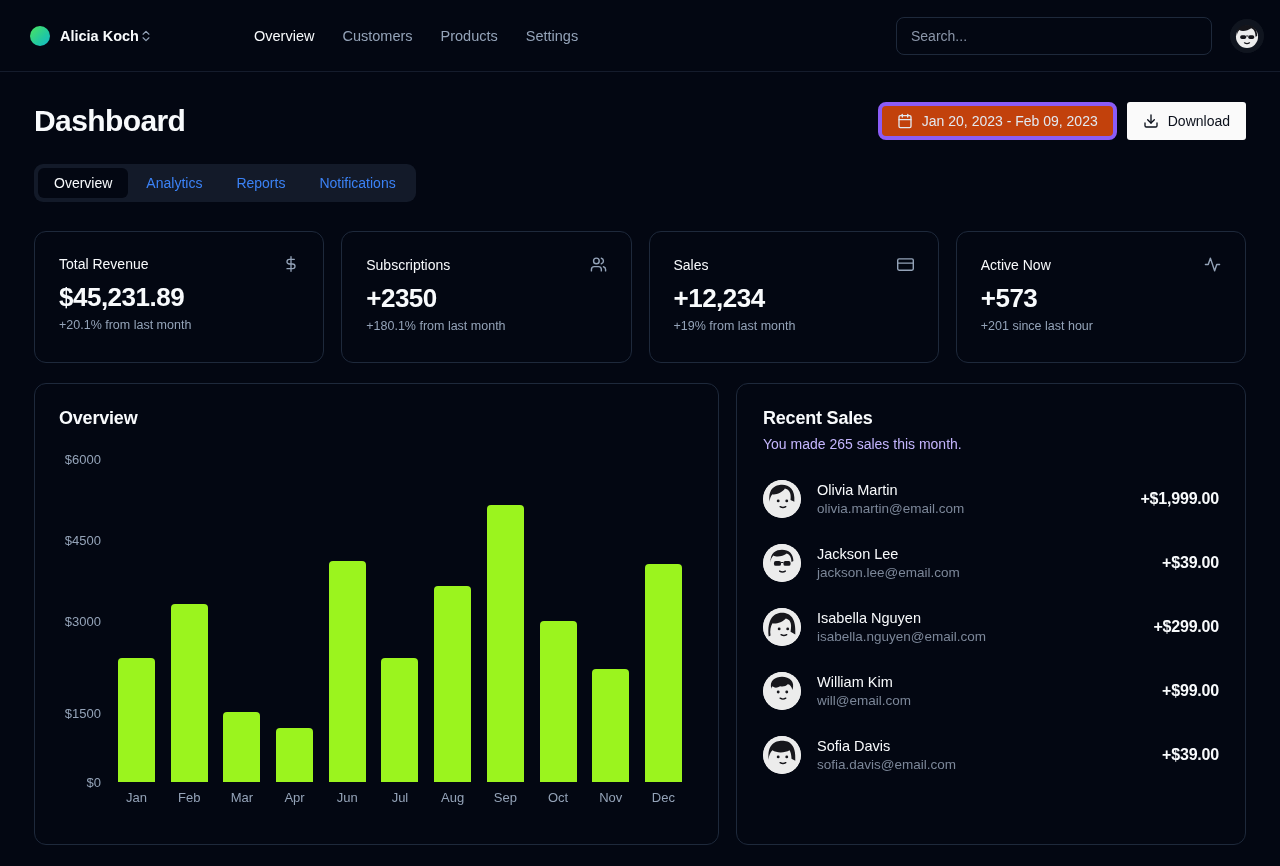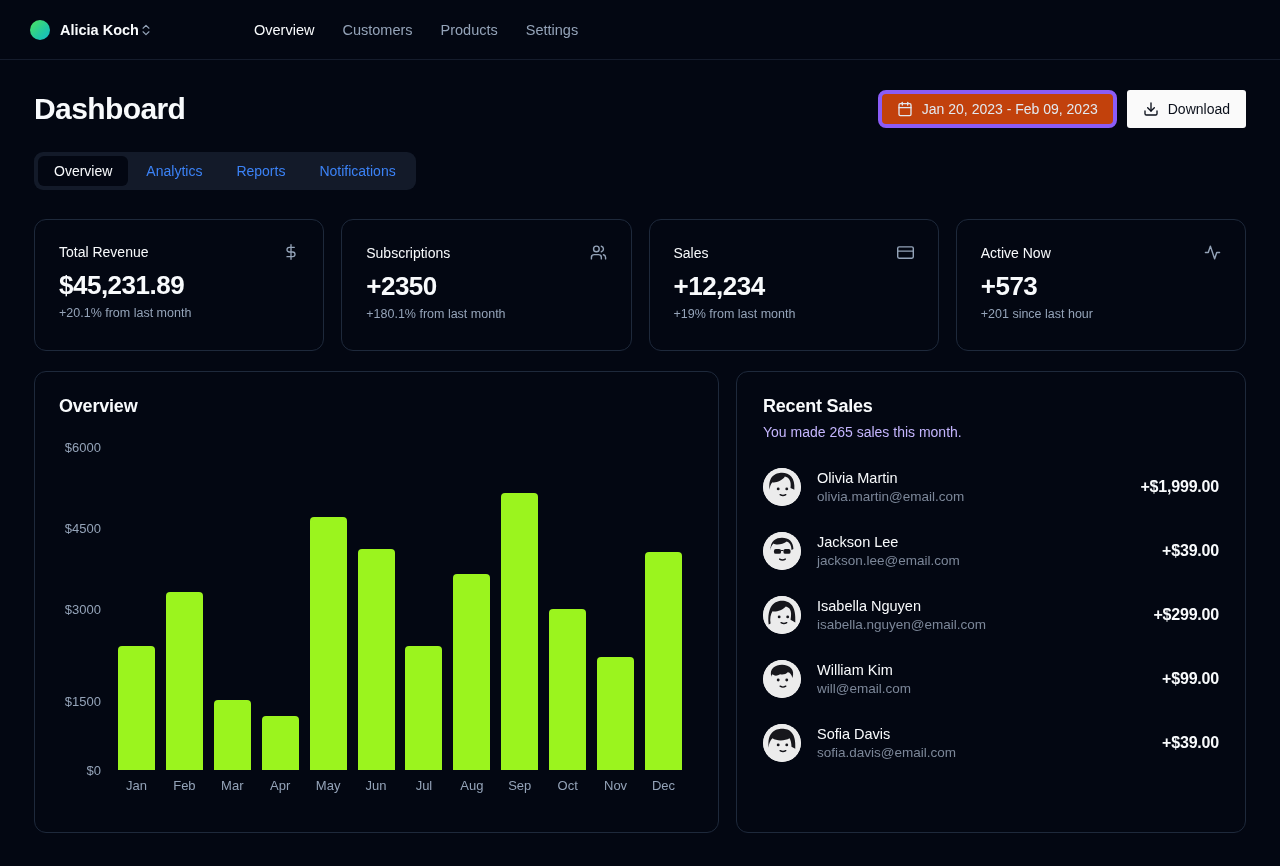--- a/index.html
+++ b/index.html
@@ -5,21 +5,21 @@
   * { margin:0; padding:0; box-sizing:border-box; }
   html,body { width:1280px; height:866px; overflow:hidden; }
   body {
     background:#030712;
     color:#f8fafc;
     font-family:"Liberation Sans","DejaVu Sans",sans-serif;
     font-size:14px;
   }
   
   header {
-    height:60px; display:flex; align-items:center;
+    height:72px; display:flex; align-items:center;
     padding:0 16px 0 30px; border-bottom:1px solid #151c2c;
   }
   .team-switcher {
     display:flex; align-items:center; width:186px; cursor:pointer;
     background:none; border:none; color:#f8fafc; font-size:14px;
   }
   .team-logo {
     width:20px; height:20px; border-radius:50%;
     background:linear-gradient(135deg,#46e068 10%,#22c9a0 60%,#13b9c9 100%);
     flex:0 0 auto;
@@ -127,20 +127,34 @@
           <path d="m7 9 5-5 5 5"></path>
         </svg>
     </span>
   </button>
   <nav class="main-nav">
     <a class="active">Overview</a>
     <a>Customers</a>
     <a>Products</a>
     <a>Settings</a>
   </nav>
+  <div class="header-right">
+    <input class="search-input" placeholder="Search..." style="">
+    <button class="user-avatar">
+      <svg viewBox="0 0 40 40">
+        <circle cx="20" cy="20" r="20" fill="#10151f"></circle>
+        <circle cx="20" cy="21" r="13" fill="#ededed"></circle>
+        <path d="M8 21 C7 10 14 7 20 7 c7 0 12 4 12 13 l-2 1 c0-6-2-9-5-10 -4 3-11 4-14 2 -2 2-3 5-3 8 z" fill="#15151a"></path>
+        <rect x="12" y="19" width="7" height="4.5" rx="2" fill="#15151a"></rect>
+        <rect x="21.5" y="19" width="7" height="4.5" rx="2" fill="#15151a"></rect>
+        <path d="M19 20 h2.5" stroke="#15151a" stroke-width="1.2"></path>
+        <path d="M17 28 q3 2 6 0" stroke="#15151a" stroke-width="1.4" fill="none" stroke-linecap="round"></path>
+      </svg>
+    </button>
+  </div>
 </header>
 
 <main>
   <div class="title-row">
     <h1 class="page-title">Dashboard</h1>
     <div class="actions">
       <button class="date-btn">
         <span class="icon">
           <svg width="16" height="16" viewBox="0 0 24 24" fill="none" stroke="currentColor" stroke-width="2" stroke-linecap="round" stroke-linejoin="round">
               <rect x="3" y="4" width="18" height="18" rx="2"></rect>
@@ -247,24 +261,20 @@
             </div>
             <div class="bar-col">
               <div class="bar" style="height: 21.6667%; background: rgb(155, 244, 30);"></div>
               <span class="bar-label">Mar</span>
             </div>
             <div class="bar-col">
               <div class="bar" style="height: 16.6667%; background: rgb(155, 244, 30);"></div>
               <span class="bar-label">Apr</span>
             </div>
             <div class="bar-col">
-              <div class="bar" style="height: 78.3333%; background: rgb(155, 244, 30);"></div>
-              <span class="bar-label">May</span>
-            </div>
-            <div class="bar-col">
               <div class="bar" style="height: 68.3333%; background: rgb(155, 244, 30);"></div>
               <span class="bar-label">Jun</span>
             </div>
             <div class="bar-col">
               <div class="bar" style="height: 38.3333%; background: rgb(155, 244, 30);"></div>
               <span class="bar-label">Jul</span>
             </div>
             <div class="bar-col">
               <div class="bar" style="height: 60.8333%; background: rgb(155, 244, 30);"></div>
               <span class="bar-label">Aug</span>

